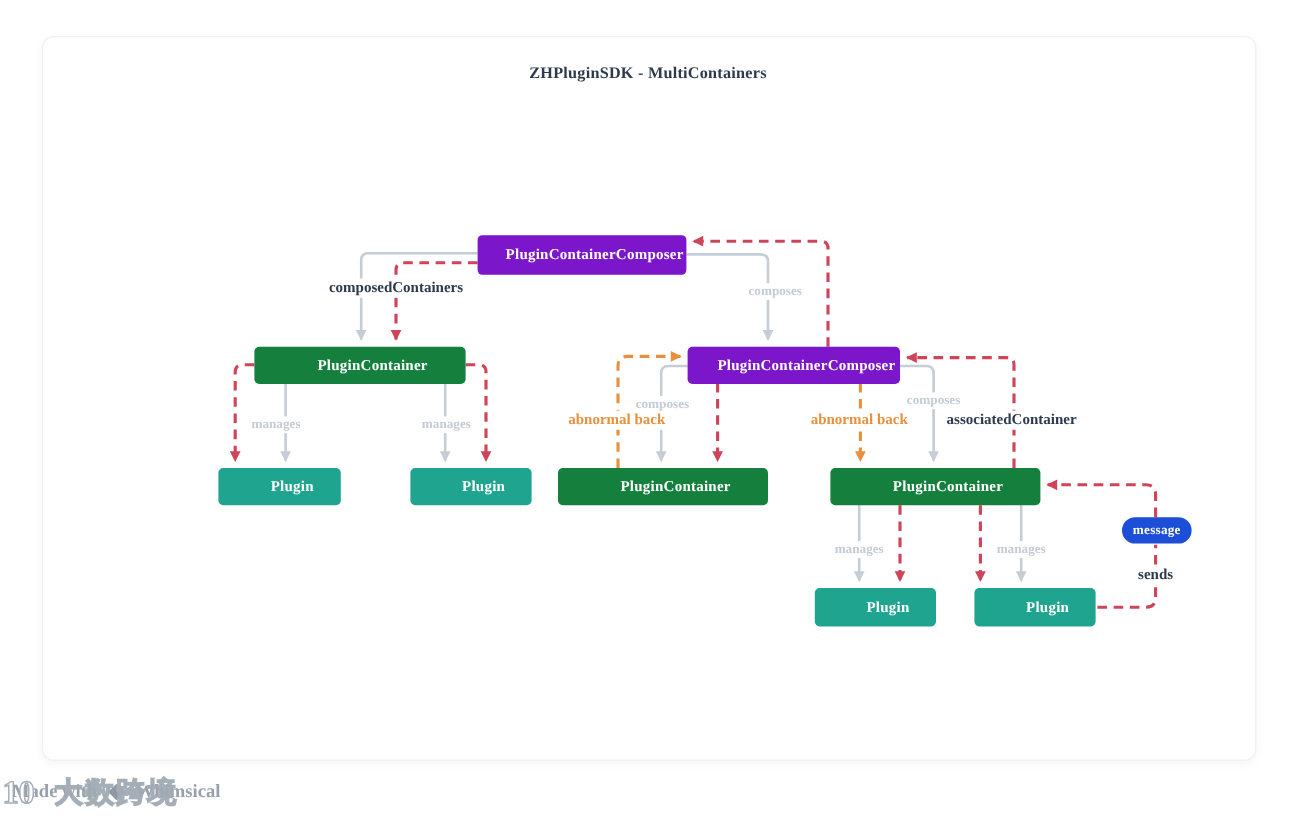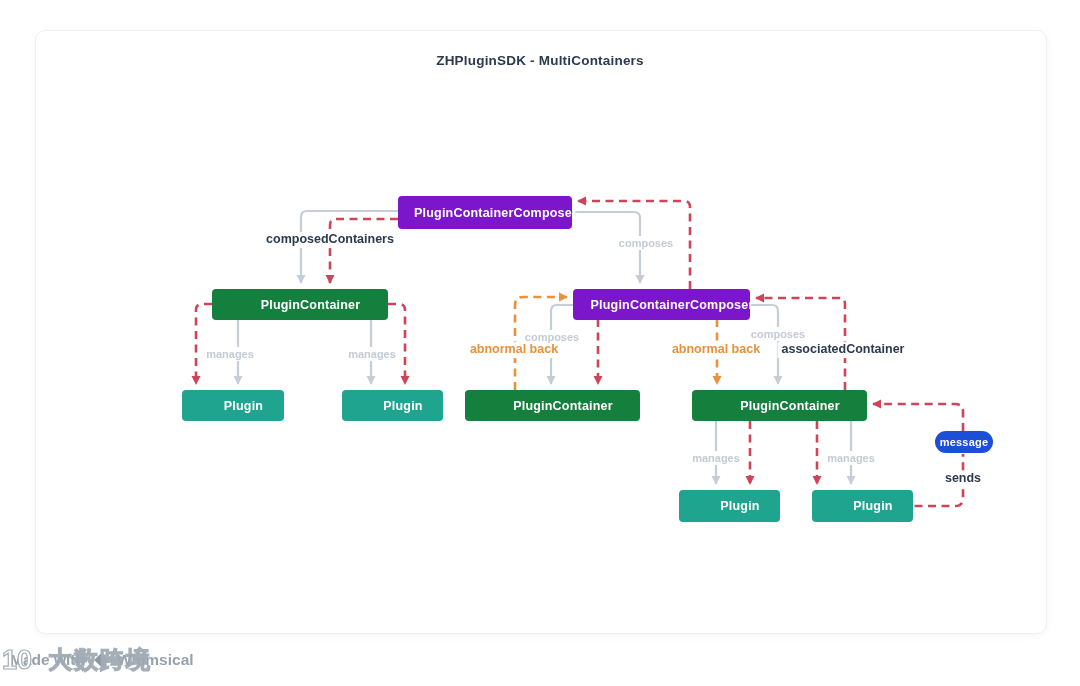--- a/index.html
+++ b/index.html
@@ -5,21 +5,21 @@
   html,body{margin:0;padding:0;}
   body{
     width:1080px;height:686px;position:relative;background:#ffffff;
     font-family:"Liberation Sans","DejaVu Sans",sans-serif;overflow:hidden;
   }
   .card{
     position:absolute;left:35px;top:30px;width:1010px;height:602px;
     background:#ffffff;border:1px solid #edf0f4;border-radius:10px;
     box-shadow:0 2px 8px rgba(16,24,40,.04);
   }
-  .layer{position:absolute;left:0;top:0;width:876px;height:686px;}
+  .layer{position:absolute;left:0;top:0;width:876px;height:686px;font-family:Liberation Serif, serif;}
   .title{
     position:absolute;left:35px;top:53px;width:1010px;text-align:center;
     font-size:13.5px;font-weight:700;color:#2d3a4e;letter-spacing:.2px;
   }
   svg.connectors{position:absolute;left:0;top:0;width:1080px;height:686px;pointer-events:none;}
   .node{
     position:absolute;display:flex;align-items:center;justify-content:center;
     color:#fff;font-size:12.5px;font-weight:700;letter-spacing:.2px;
     border-radius:4px;box-sizing:border-box;cursor:pointer;padding-left:21px;
   }

